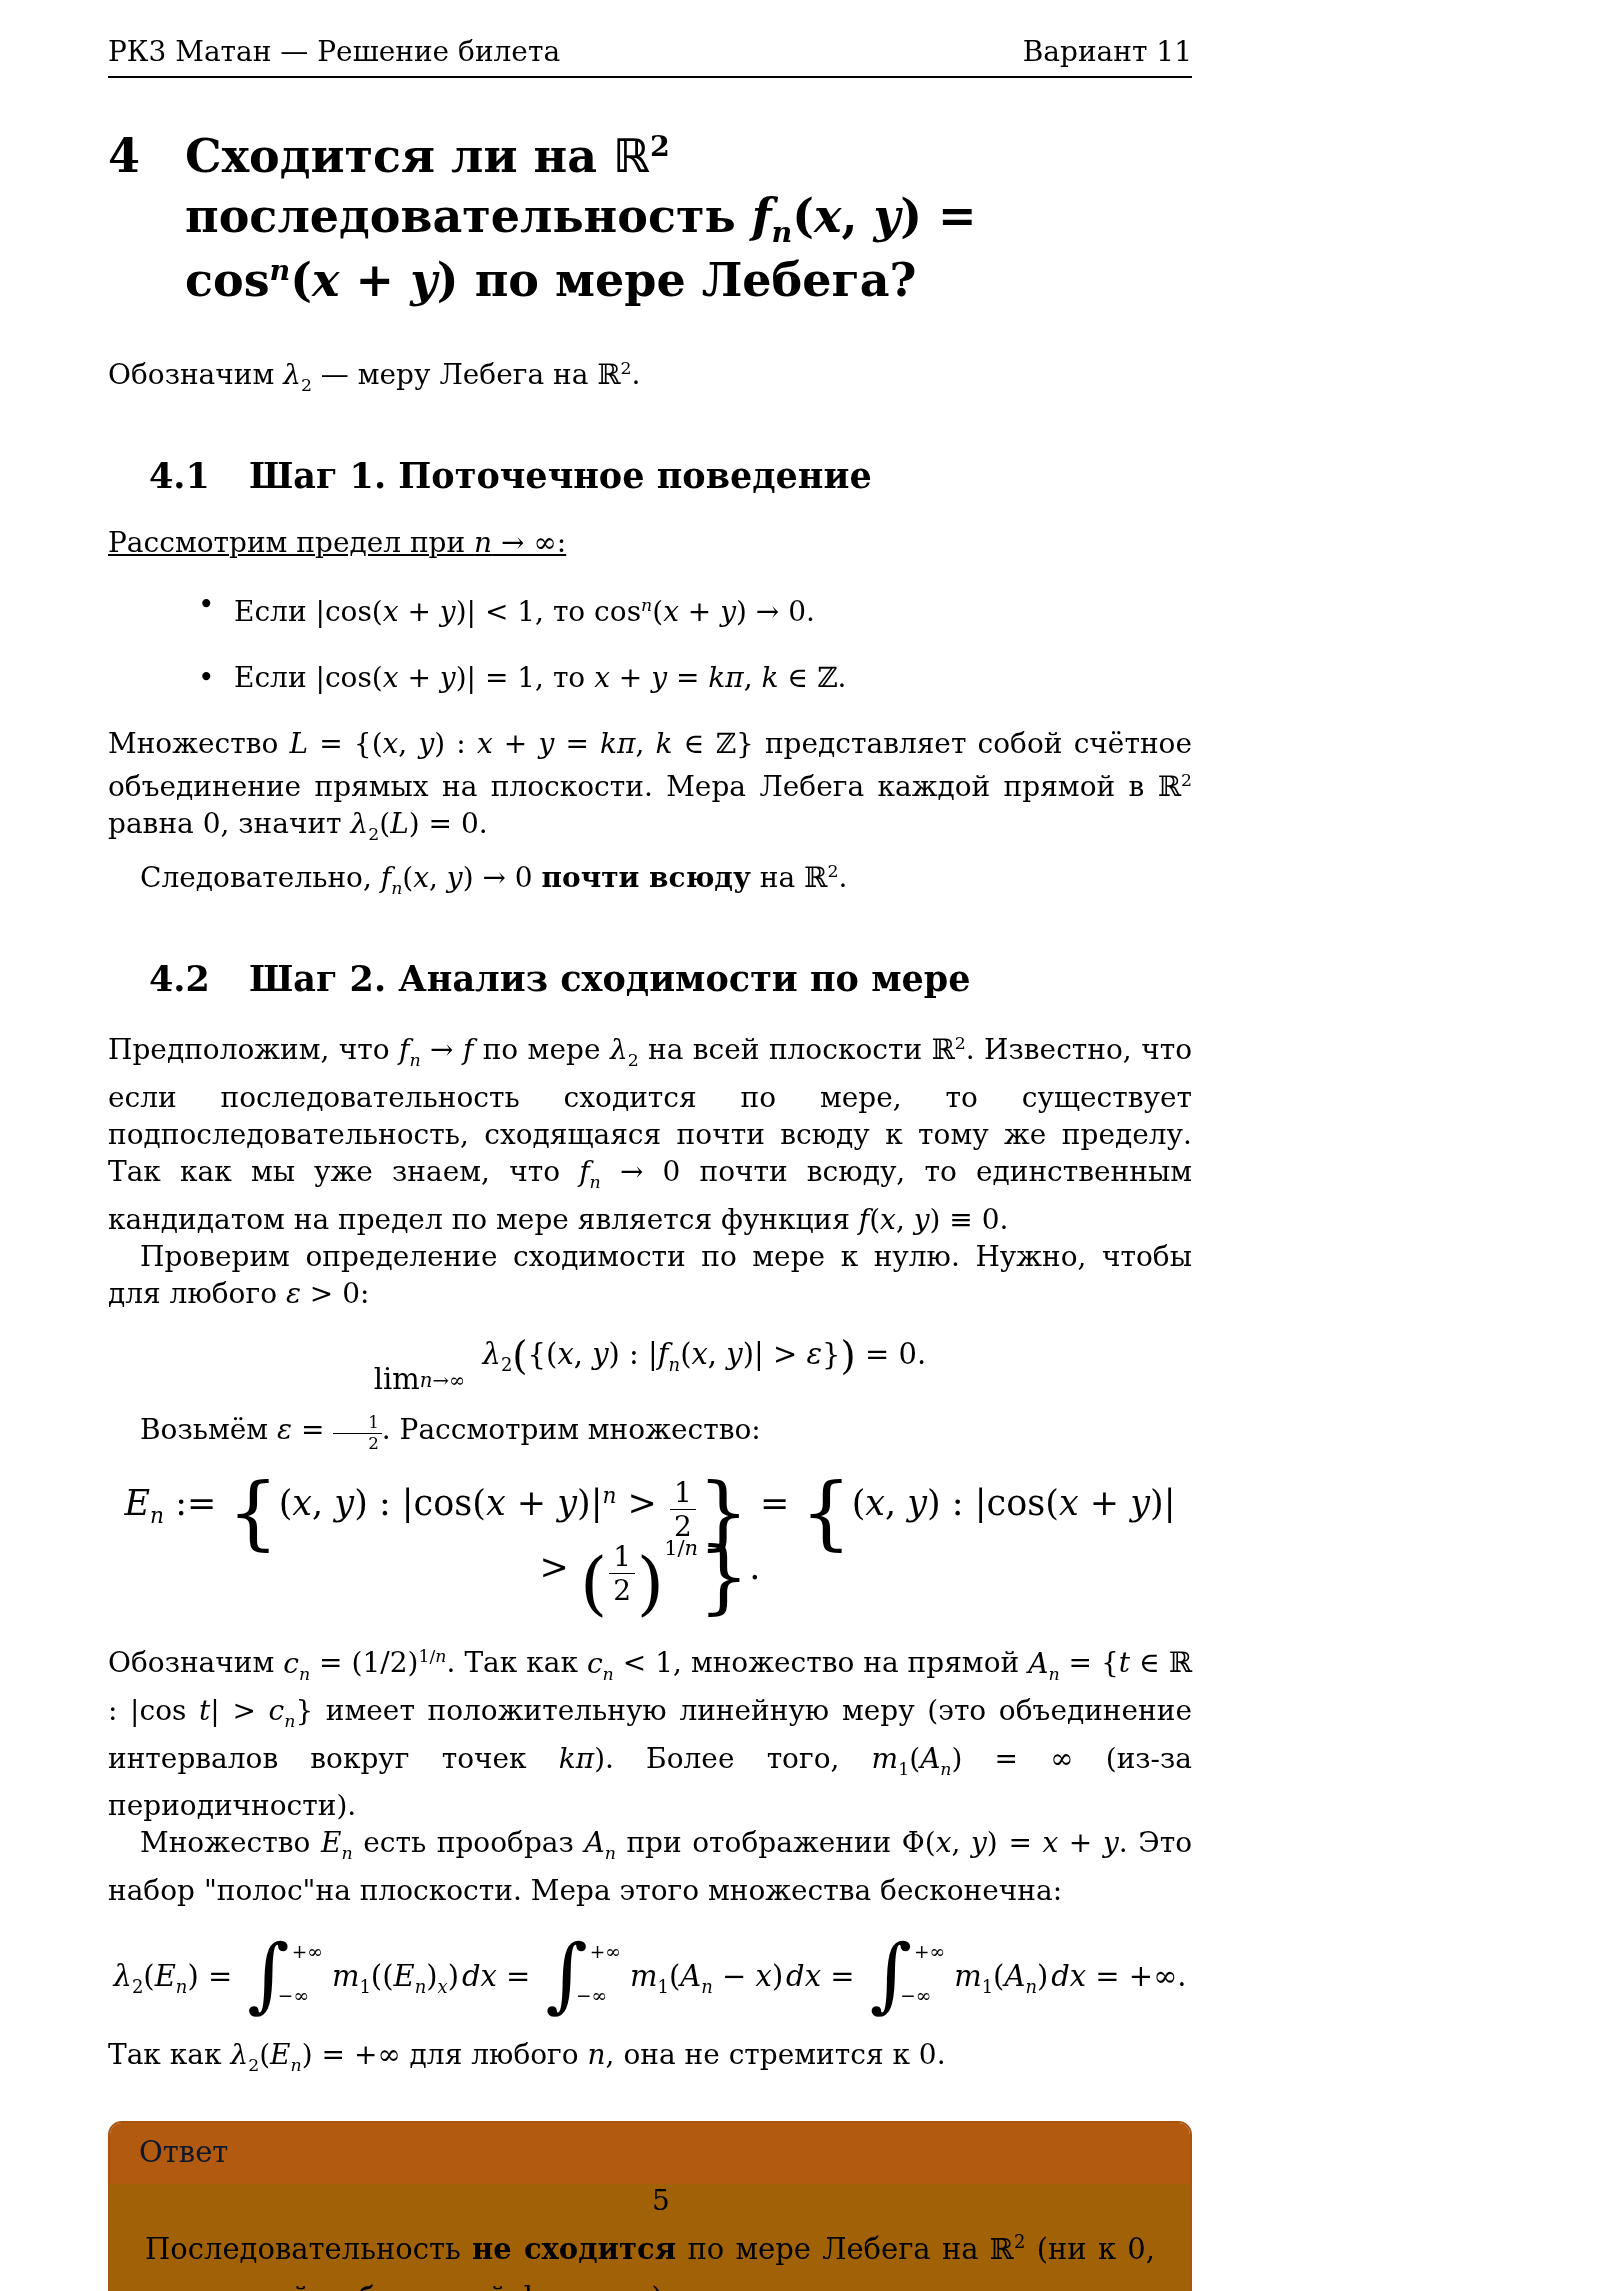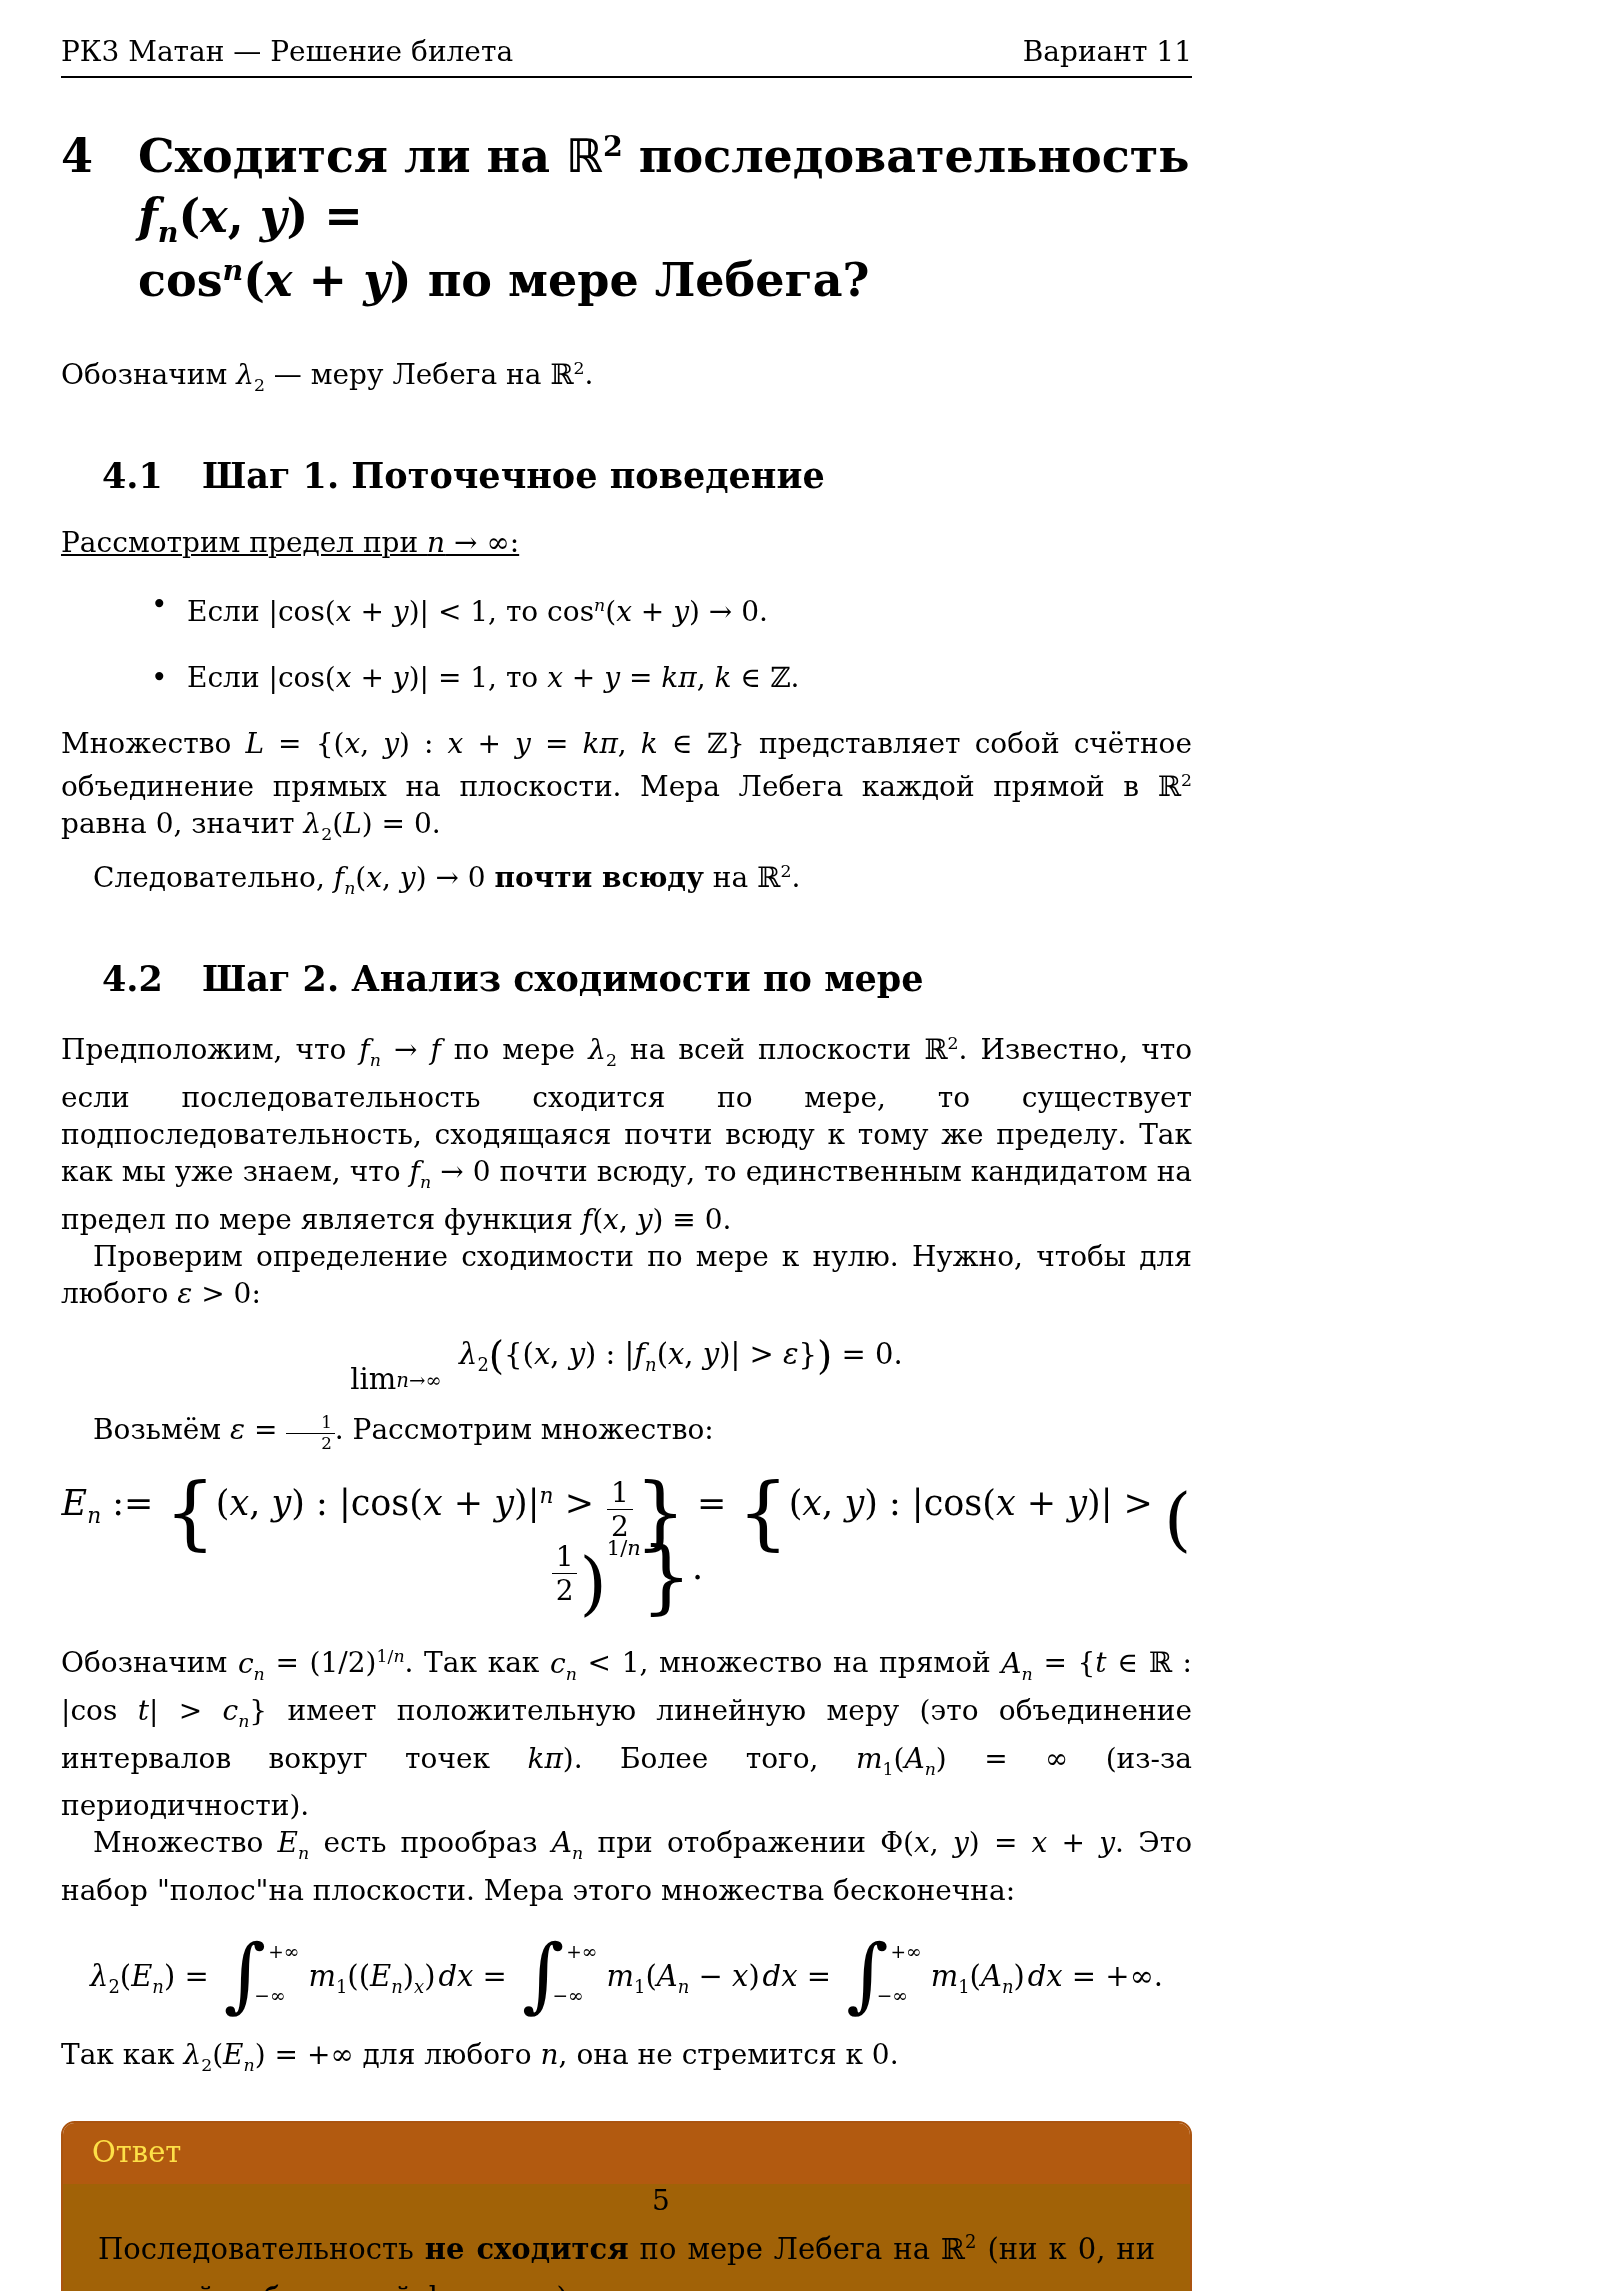--- a/index.html
+++ b/index.html
@@ -3,21 +3,21 @@
 <meta charset="utf-8">
 <style>
   html,body{margin:0;padding:0;background:#ffffff;}
   body{
     width:1620px;height:2292px;
     font-family:"DejaVu Serif","DejaVu Sans",serif;
     color:#000;
     font-size:28px;
     position:relative;
   }
-  .page{position:relative;width:1322px;height:2292px;box-sizing:border-box;padding:35px 130px 0 61px;}
+  .page{position:relative;width:1322px;height:2292px;box-sizing:border-box;padding:35px 130px 0 108px;}
   
   .hdr{display:flex;justify-content:space-between;align-items:baseline;font-size:28px;}
   .hdr-rule{border-bottom:2px solid #000;margin-top:7.8px;}
   
   .h1{display:flex;margin-top:49px;font-size:46px;font-weight:bold;line-height:1.3;}
   .h1 .num{flex:0 0 auto;margin-right:45px;}
   .h1 .txt{flex:1;}
   .h2{display:flex;margin-top:51px;font-size:35px;font-weight:bold;line-height:1.2;margin-left:41px;}
   .h2 .num{flex:0 0 auto;margin-right:39px;}
   
@@ -140,21 +140,21 @@
         <span class="isign">∫</span>
         <span class="ilims">
           <span class="iup">+∞</span>
           <span class="idn">−∞</span>
         </span>
       </span> <i>m</i><sub>1</sub>(<i>A<sub>n</sub></i>) <i>dx</i> = +∞.</div>
 
   <p class="para">Так как <i>λ</i><sub>2</sub>(<i>E<sub>n</sub></i>) = +∞ для любого <i>n</i>, она не стремится к 0.</p>
 
   <div class="answer" style="border-color: rgb(171, 84, 16);">
-    <div class="answer-head" style="background: rgb(178, 90, 16); color: #fde047;">
+    <div class="answer-head" style="background: rgb(178, 90, 16); color: #0f172a;">
       <span>Ответ</span>
     </div>
     <div class="answer-body" style="background: #a16207;">Последовательность <b>не сходится</b> по мере Лебега на ℝ<sup>2</sup> (ни к 0, ни к какой-либо другой функции).</div>
   </div>
 
   <div class="pageno">5</div>
 
 </div>
 
 

